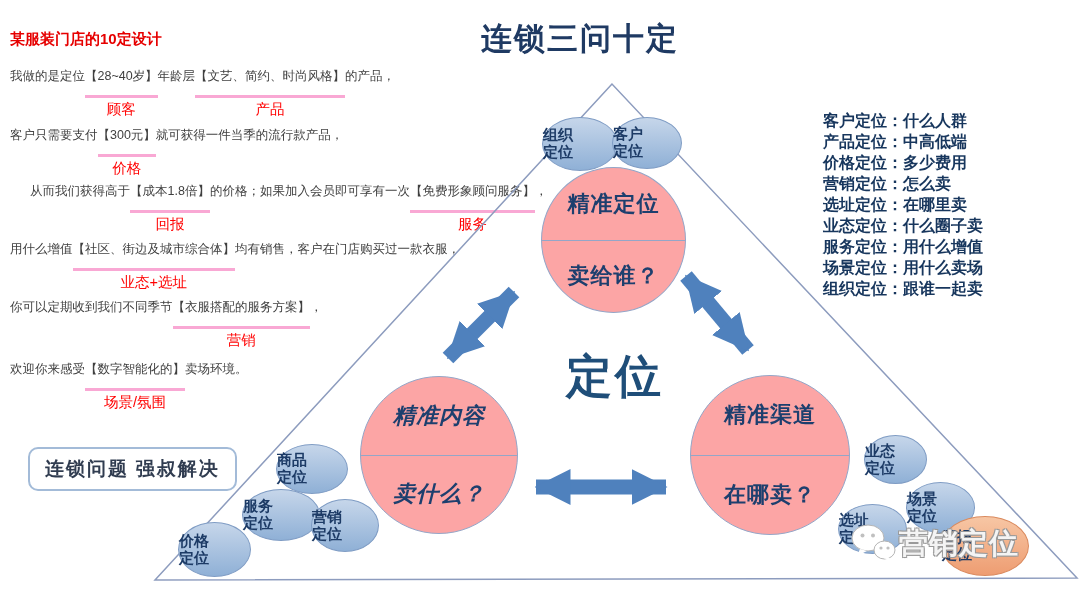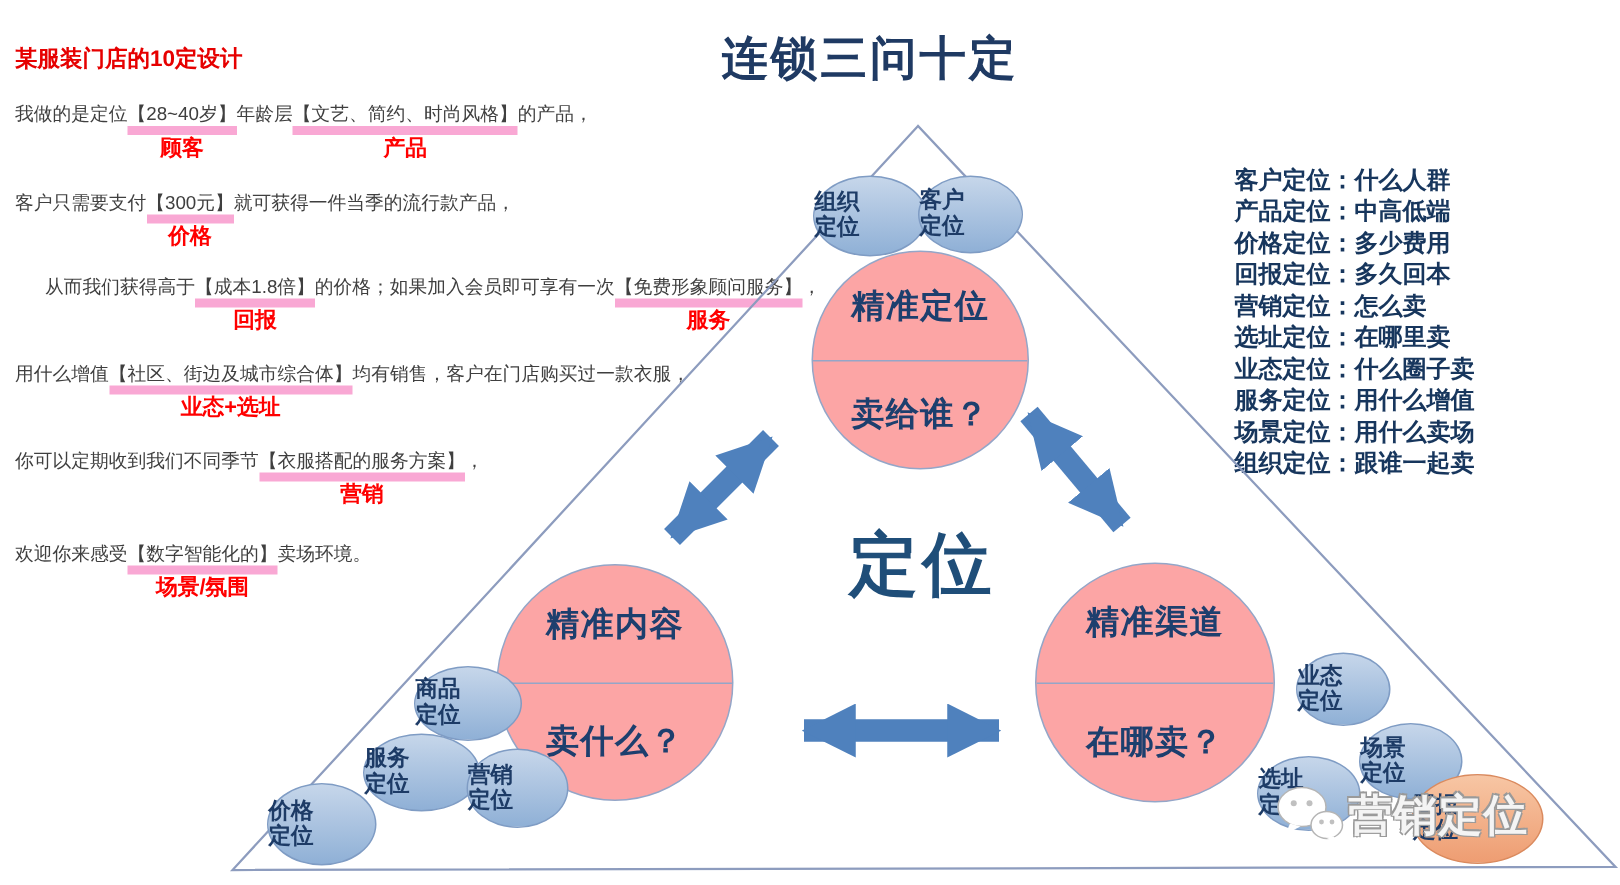--- a/index.html
+++ b/index.html
@@ -14,24 +14,24 @@
   }
   
   .lp { position:absolute; font-size:12.5px; color:#3f3f3f; white-space:nowrap; }
   .heading { left:10px; top:30px; color:#e60000; font-weight:bold; font-size:15px;text-align:center; }
   .pp0 { left:10px; top:68px; }
   .pp1 { left:10px; top:127px; }
   .pp2 { left:10px; top:183px;margin-left:20px; }
   .pp3 { left:10px; top:241px; }
   .pp4 { left:10px; top:299px; }
   .pp5 { left:10px; top:361px; }
-  .u { position:relative; border-bottom:6px solid #f9a8d4; padding-bottom:1px; }
+  .u { position:relative; border-bottom:3px solid #f9a8d4; padding-bottom:12px; }
   .lbl {
     position:absolute; left:50%; top:calc(100% + 5px); transform:translateX(-50%);
-    color:#ff0000; font-weight:bold; font-size:14.5px;
+    color:#ff0000; font-weight:normal; font-size:14.5px;
   }
   .solve-box {
     position:absolute; left:28px; top:447px; padding:7px 15px;
     border:2px solid #a3bbd8; border-radius:10px;
     font-family:"Liberation Serif", serif; font-size:19px; font-weight:bold;
     color:#303c50; letter-spacing:2px; background:#fff;
   }
   
   .r-list {
     position:absolute; left:823px; top:110px;
@@ -43,21 +43,21 @@
   .circle {
     position:absolute; background:#fca5a5; border:1.5px solid #94a6c8;
     border-radius:50%; overflow:hidden; display:flex; flex-direction:column;
     font-family:"Liberation Serif", serif; font-weight:bold; color:#1d3f6e;
     text-align:center; z-index:2; box-sizing:border-box;
   }
   .c-half { flex:1; display:flex; align-items:center; justify-content:center;
     font-size:22px; letter-spacing:1px; }
   .c-half.top { border-bottom:1.2px solid #94a6c8; }
   .c-top { left:541px; top:167px; width:145px; height:146px; }
-  .c-bl  { left:331px; top:376px; width:158px; height:158px; }
+  .c-bl  { left:360px; top:376px; width:158px; height:158px;font-style:italic; }
   .c-br  { left:690px; top:375px; width:160px; height:160px; }
   .center-label {
     position:absolute; left:540px; top:346px; width:150px; text-align:center;
     font-size:46px; font-weight:bold; color:#1f4e79; z-index:2; letter-spacing:3px;
   }
   .ell {
     position:absolute; border-radius:50%;
     background:linear-gradient(180deg,#c6d6ea 0%, #8fb0d6 100%);
     border:1px solid #7f9cc4; display:flex; flex-direction:column;
     align-items:flex-start; justify-content:center; text-align:center;
@@ -111,26 +111,26 @@
   <div class="lp pp1"><span>客户只需要支付</span><span class="u"><span>【300元】</span><span class="lbl">价格</span></span><span>就可获得一件当季的流行款产品，</span></div>
 
   <div class="lp pp2"><span>从而我们获得高于</span><span class="u"><span>【成本1.8倍】</span><span class="lbl">回报</span></span><span>的价格；如果加入会员即可享有一次</span><span class="u"><span>【免费形象顾问服务】</span><span class="lbl">服务</span></span><span>，</span></div>
 
   <div class="lp pp3"><span>用什么增值</span><span class="u"><span>【社区、街边及城市综合体】</span><span class="lbl">业态+选址</span></span><span>均有销售，客户在门店购买过一款衣服，</span></div>
 
   <div class="lp pp4"><span>你可以定期收到我们不同季节</span><span class="u"><span>【衣服搭配的服务方案】</span><span class="lbl">营销</span></span><span>，</span></div>
 
   <div class="lp pp5"><span>欢迎你来感受</span><span class="u"><span>【数字智能化的】</span><span class="lbl">场景/氛围</span></span><span>卖场环境。</span></div>
 
+  <div class="solve-box">连锁问题 强叔解决</div>
 
   <div class="r-list">
     <div>客户定位：什么人群</div>
     <div>产品定位：中高低端</div>
     <div>价格定位：多少费用</div>
-    <div>回报定位：多久回本</div>
     <div>营销定位：怎么卖</div>
     <div>选址定位：在哪里卖</div>
     <div>业态定位：什么圈子卖</div>
     <div>服务定位：用什么增值</div>
     <div>场景定位：用什么卖场</div>
     <div>组织定位：跟谁一起卖</div>
   </div>
 
   <div class="circle c-top">
     <div class="c-half top">

